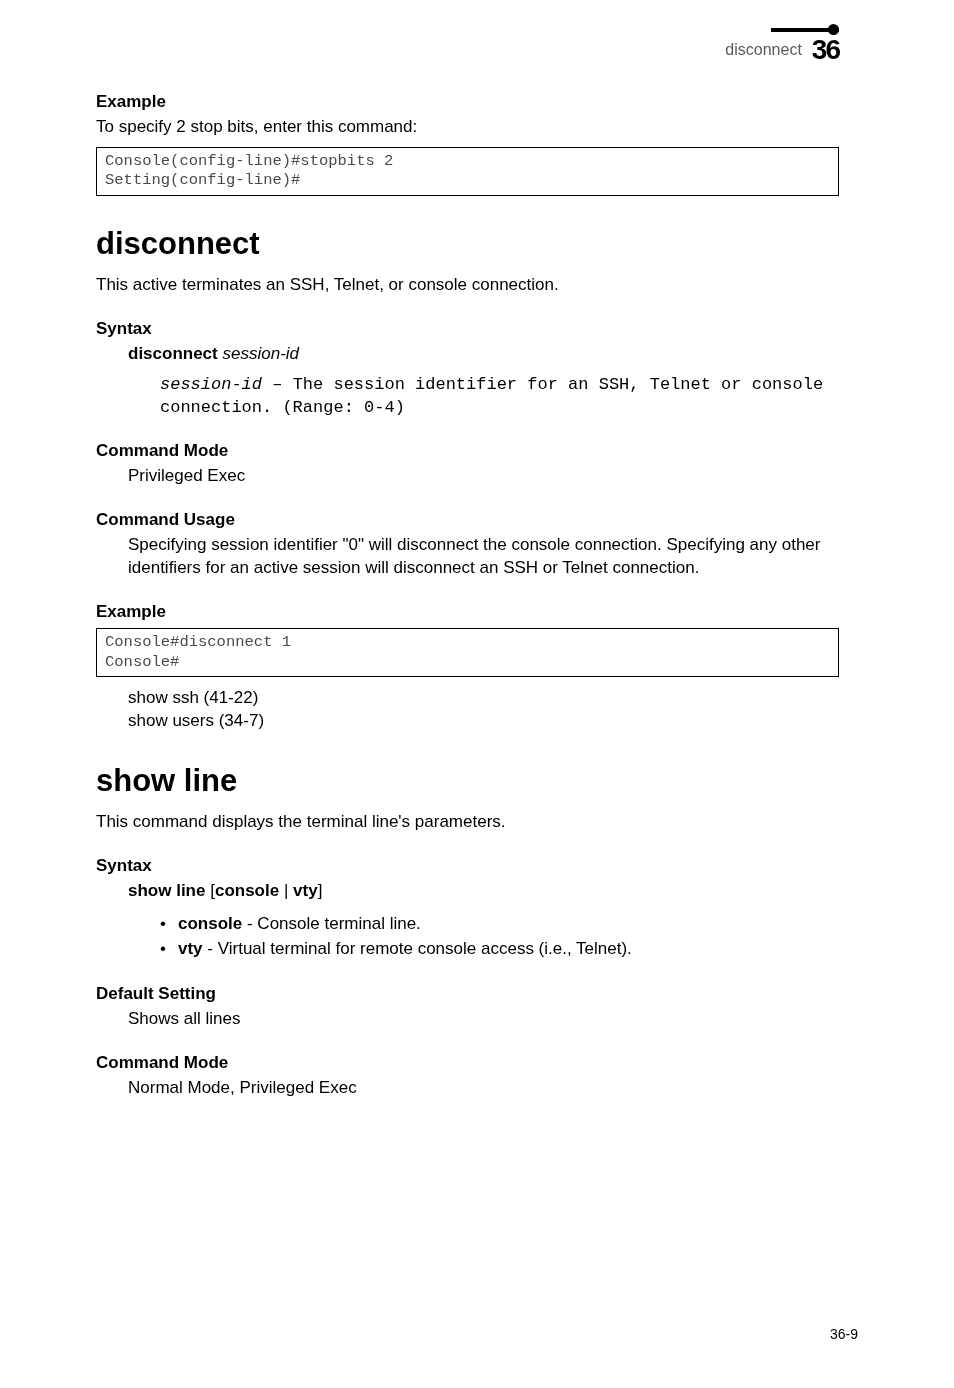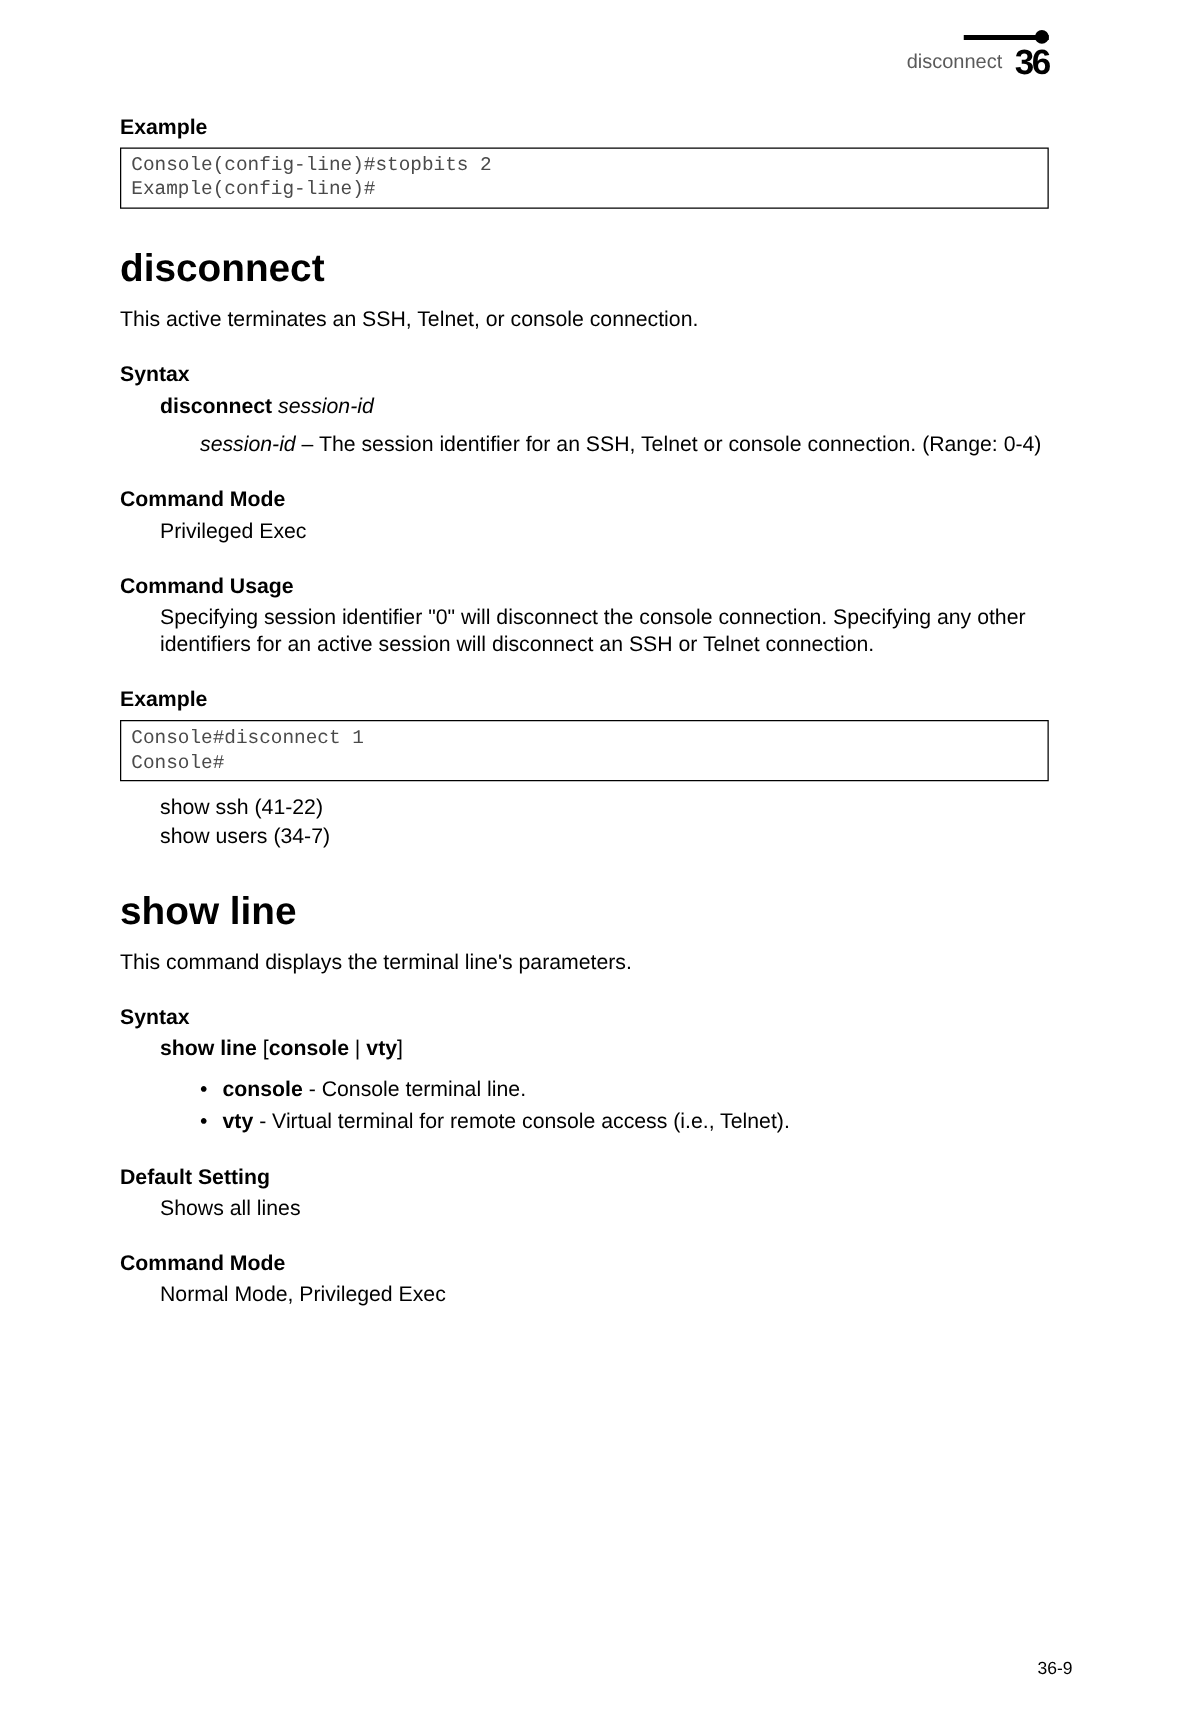--- a/index.html
+++ b/index.html
@@ -67,20 +67,21 @@
   .body-text {
     font-size: 17px;
     line-height: 1.35;
     margin: 0 0 8px 0;
   }
   .indent1 {
     margin-left: 32px;
   }
   .indent2 {
     margin-left: 64px;
+    font-family: Liberation Mono, monospace;
   }
   .codebox {
     border: 1px solid #000;
     padding: 4px 8px;
     font-family: "Courier New", monospace;
     font-size: 15.5px;
     color: #4a4a4a;
     line-height: 1.25;
     margin: 6px 0 10px 0;
     white-space: pre;
@@ -123,22 +124,23 @@
   <div class="header-row">
     <span class="header-title">disconnect</span>
     <div class="chapter-badge">
       <div class="chapter-bar"></div>
       <div class="chapter-dot"></div>
       <span class="chapter-num">36</span>
     </div>
   </div>
 
   <div class="section-label">Example</div>
+  <p class="body-text">To specify 2 stop bits, enter this command:</p>
   <div class="codebox"><span>Console(config-line)#stopbits 2</span>
-<span>Example(config-line)#</span></div>
+<span>Setting(config-line)#</span></div>
 
   <h1 class="cmd">disconnect</h1>
   <p class="body-text">This active terminates an SSH, Telnet, or console connection.</p>
 
   <div class="section-label">Syntax</div>
   <p class="body-text indent1">
     <span class="bold">disconnect</span>
     <span> </span>
     <span class="italic">session-id</span>
   </p>

